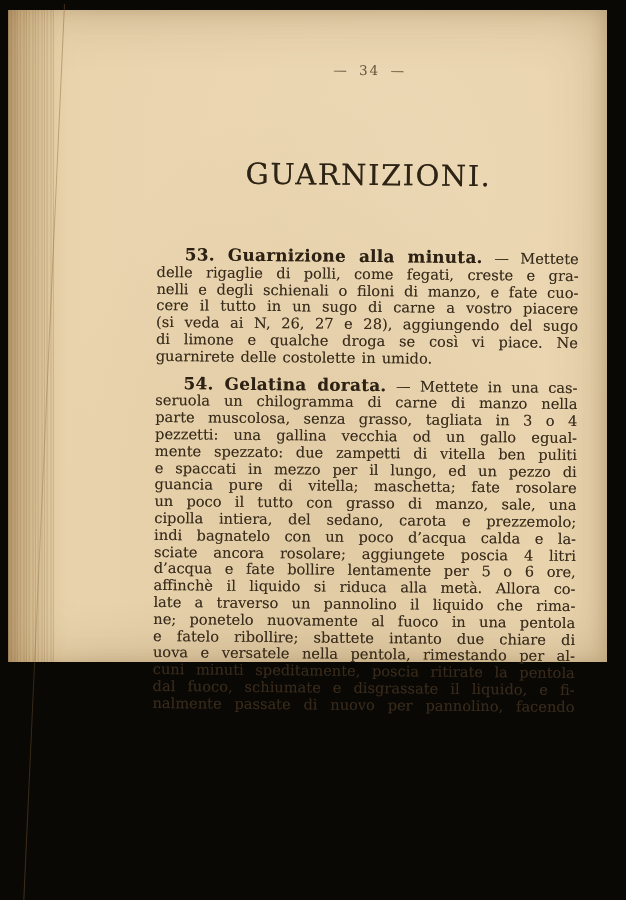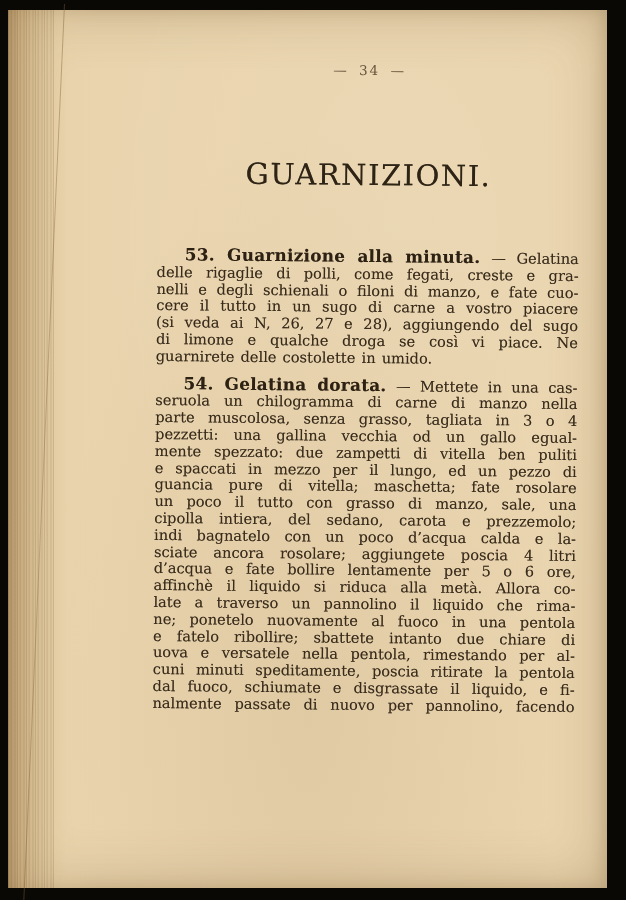--- a/index.html
+++ b/index.html
@@ -10,21 +10,21 @@
     overflow: hidden;
     position: relative;
   }
   .scan-frame {
     position: absolute; inset: 0;
     background: #0a0805;
   }
   .book-page {
     position: absolute;
     left: 8px; top: 10px;
-    width: 599px; height: 878px;
+    width: 599px; height: 652px;
     background:
       radial-gradient(ellipse at 65% 25%, rgba(255,248,230,0.10), rgba(0,0,0,0) 55%),
       radial-gradient(ellipse at 50% 80%, rgba(120,85,40,0.08), rgba(0,0,0,0) 60%),
       #e9d4ae;
     box-shadow: inset 0 0 55px rgba(110,78,36,0.30), inset -4px 0 14px rgba(110,78,36,0.18);
   }
   
   .page-edge {
     position: absolute; left: 0; top: 0;
     width: 92px; height: 100%;
@@ -111,21 +111,21 @@
 
     <div class="content">
 
       <div class="folio">— 34 —</div>
 
       <div class="chapter-title">GUARNIZIONI.</div>
 
       <div class="section-53 para short-last">
         <div class="tline first">
           <span class="run-in-heading">53. Guarnizione alla minuta.</span>
-          <span>— Gelatina</span>
+          <span>— Mettete</span>
         </div>
         <div>
             <div class="tline">delle rigaglie di polli, come fegati, creste e gra-</div>
             <div class="tline">nelli e degli schienali o filoni di manzo, e fate cuo-</div>
             <div class="tline">cere il tutto in un sugo di carne a vostro piacere</div>
             <div class="tline">(si veda ai N, 26, 27 e 28), aggiungendo del sugo</div>
             <div class="tline">di limone e qualche droga se così vi piace. Ne</div>
             <div class="tline">guarnirete delle costolette in umido.</div>
           </div>
       </div>

